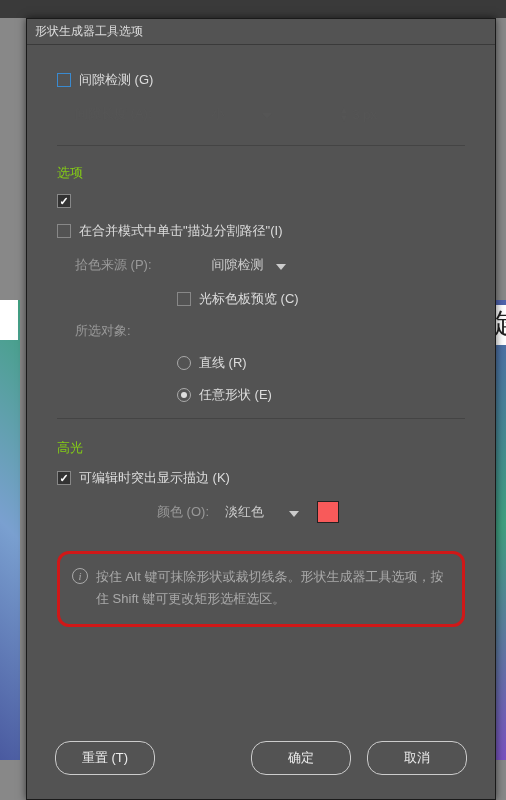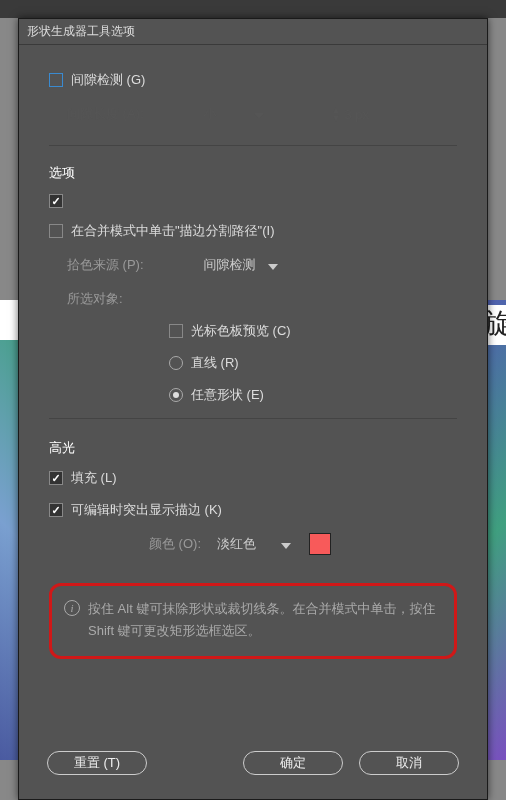--- a/index.html
+++ b/index.html
@@ -21,42 +21,42 @@
 .bg-right { right: 0; top: 300px; bottom: 40px; width: 18px; background: linear-gradient(135deg,#5060b0,#40a080,#7a50c0); }
 .bg-right-char {
   right: 0; top: 305px; width: 22px; height: 40px;
   font-size: 28px; color: #222; background: #fff;
 }
 .bg-left-char {
   left: 0; top: 300px; width: 18px; height: 40px; background:#fff; color:#222;
 }
 .dialog {
   position: absolute;
-  left: 18px; top: 18px;
+  left: 26px; top: 18px;
   width: 470px; height: 782px;
   background: #535353;
   border: 1px solid #1a1a1a;
   box-shadow: 0 0 8px rgba(0,0,0,0.6);
   display: flex;
   flex-direction: column;
 }
 .titlebar {
   height: 26px;
   background: #535353;
   border-bottom: 1px solid #3a3a3a;
   padding: 4px 8px;
   font-size: 12px;
   color: #ddd;
 }
 .content {
   flex: 1;
   padding: 20px 30px 10px 30px;
 }
 .row { display: flex; align-items: center; margin-bottom: 14px; }
-.section-title { color: #ffffff; margin-top: 20px; margin-bottom: 12px; }
+.section-title { color: #84cc16; margin-top: 20px; margin-bottom: 12px; }
 .divider { border: none; border-top: 1px solid #444; margin: 4px 0 18px 0; }
 .check {
   width: 14px; height: 14px;
   border: 1px solid #888;
   display: inline-flex;
   align-items: center; justify-content: center;
   margin-right: 8px;
   font-size: 11px;
   line-height: 1;
   color: #fff;
@@ -119,21 +119,21 @@
   font-family: Georgia, serif; font-style: italic; font-size: 11px;
   margin-right: 8px; flex-shrink: 0; margin-top: 2px;
 }
 .info-text { color: #aaa; font-size: 13px; }
 .footer {
   padding: 12px 28px 24px 28px;
   display: flex;
   gap: 16px;
 }
 .btn {
-  height: 24px;
+  height: 34px;
   border: 1.5px solid #ccc;
   border-radius: 15px;
   background: transparent;
   color: #eee;
   display: inline-flex; align-items: center; justify-content: center;
   min-width: 100px;
   padding: 0 18px;
   font-size: 13px;
   cursor: pointer;
 }
@@ -195,46 +195,42 @@
       <span class="select">
         <span>间隙检测</span>
         <span class="caret">
           <svg class="caret-svg" viewBox="0 0 10 6">
               <path d="M0 0 L5 6 L10 0" fill="#ccc"></path>
             </svg>
         </span>
       </span>
     </div>
 
-    <div class="row indent" style="margin-top:6px;">
-      <span class="inline-label">所选对象:</span>
-    </div>
-
     <div class="row indent3">
       <span class="check"></span>
       <span class="lbl">光标色板预览 (C)</span>
     </div>
 
+    <div class="row indent" style="margin-top:6px;">
+      <span class="inline-label">所选对象:</span>
+    </div>
+
     <div class="row indent3">
       <span class="radio"></span>
       <span class="lbl">直线 (R)</span>
     </div>
     <div class="row indent3">
       <span class="radio selected"></span>
       <span class="lbl">任意形状 (E)</span>
     </div>
 
     <hr class="divider">
 
     <div class="section-title" style="margin-top:20px;">高光</div>
 
-    <div class="row">
-      <span class="check checked"></span>
-      <span class="lbl">填充 (L)</span>
-    </div>
 
     <div class="row">
       <span class="check checked"></span>
       <span class="lbl">可编辑时突出显示描边 (K)</span>
     </div>
 
     <div class="row indent2">
       <span class="inline-label">颜色 (O):</span>
       <span class="select" style="min-width:86px;">
         <span>淡红色</span>
@@ -242,21 +238,21 @@
           <svg class="caret-svg" viewBox="0 0 10 6">
               <path d="M0 0 L5 6 L10 0" fill="#ccc"></path>
             </svg>
         </span>
       </span>
       <span class="swatch"></span>
     </div>
 
     <div class="info-box">
       <span class="info-icon">i</span>
-      <span class="info-text">按住 Alt 键可抹除形状或裁切线条。在合并模式中单击，按住 Shift 键可更改矩形选框选区。</span>
+      <span class="info-text">按住 Alt 键可抹除形状或裁切线条。形状生成器工具选项，按住 Shift 键可更改矩形选框选区。</span>
     </div>
 
   </div>
 
   <div class="footer">
     <button class="btn">重置 (T)</button>
     <span class="spacer"></span>
     <button class="btn">确定</button>
     <button class="btn">取消</button>
   </div>

